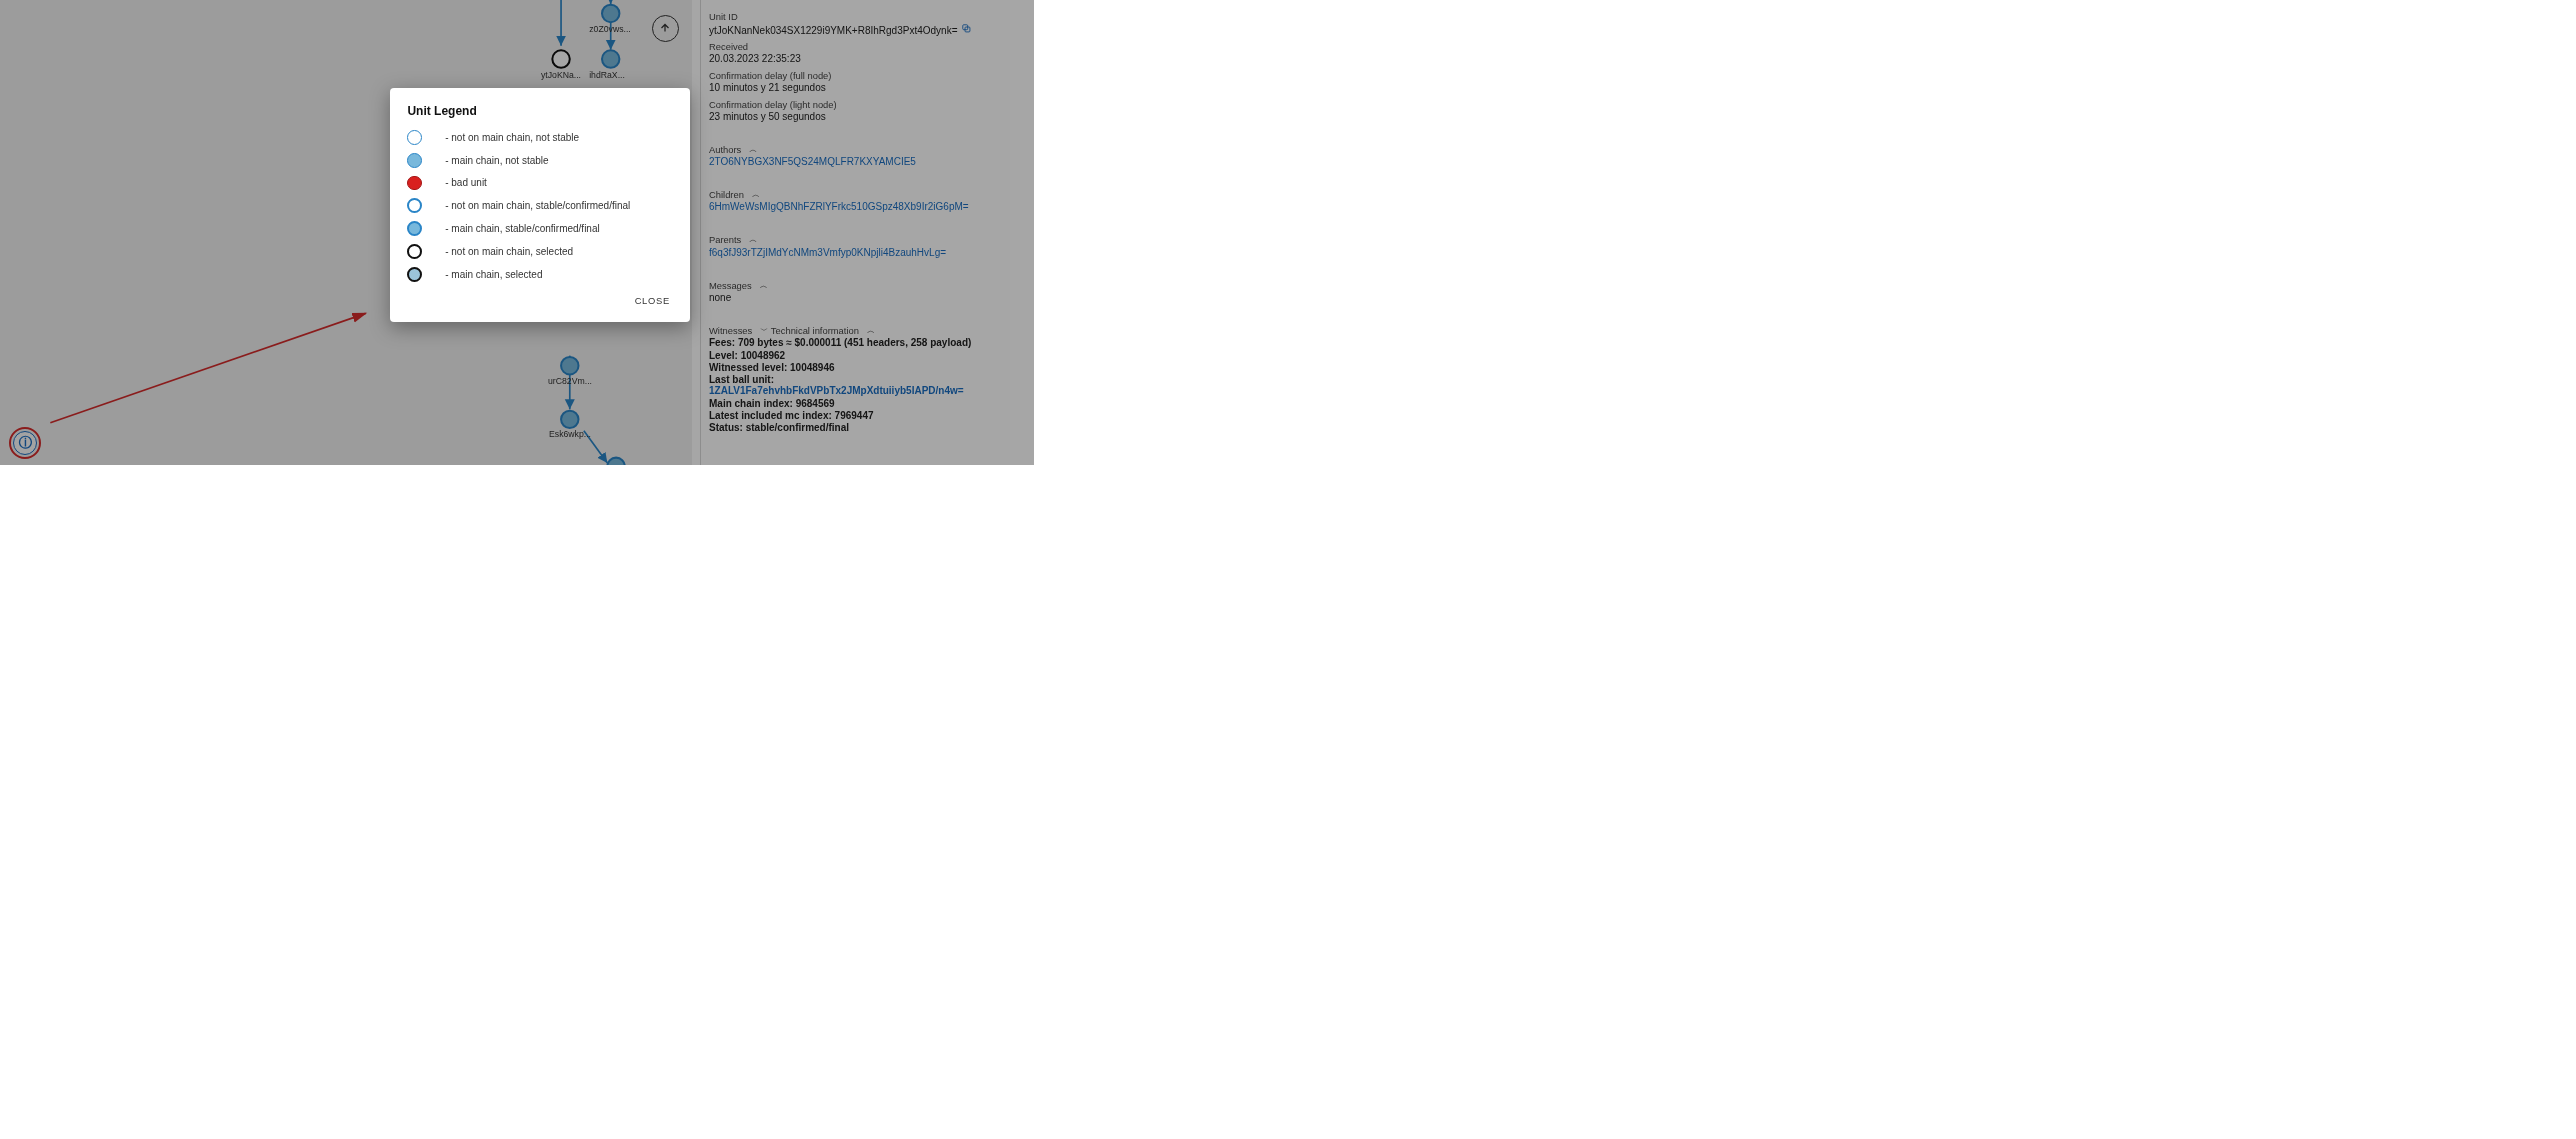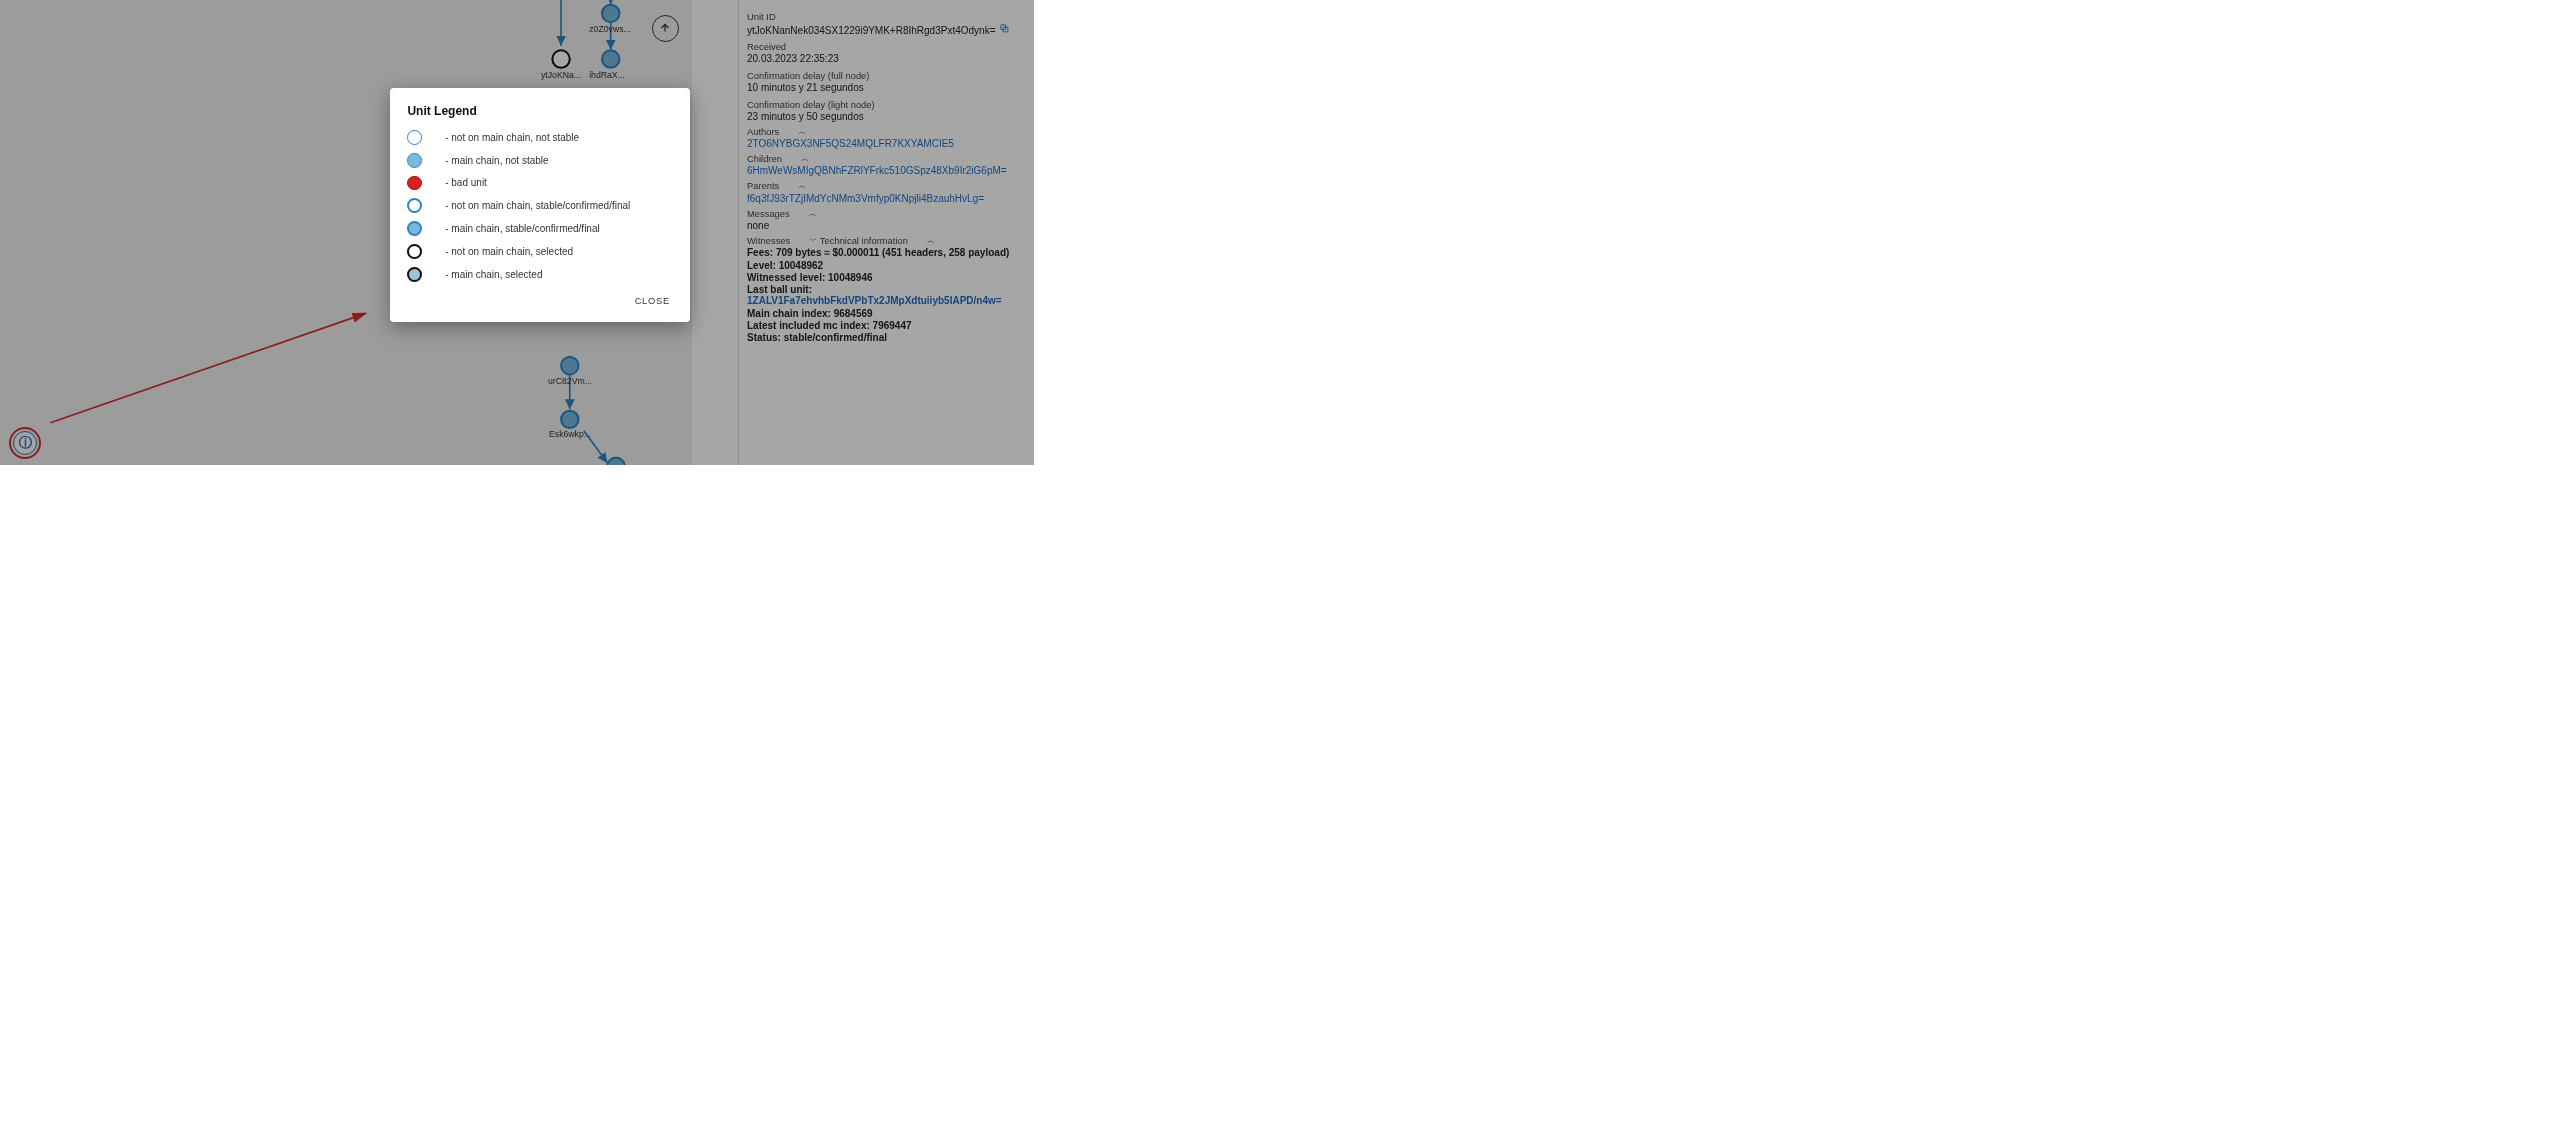--- a/index.html
+++ b/index.html
@@ -14,33 +14,33 @@
 
   .overlay {
     position: absolute;
     left: 0; top: 0; width: 100%; height: 100%;
     background: rgba(0,0,0,0.35);
     z-index: 5;
   }
 
   .side-panel {
     position: absolute;
-    right: 0; top: 0; width: 296px; height: 100%;
+    right: 0; top: 0; width: 334px; height: 100%;
     background: #ffffff;
     border-left: 0.7px solid #d9d9d9;
     padding: 5.4px 10.7px 5.4px 8px;
     font-size: 9.4px;
     color: #222;
     overflow-y: auto;
     z-index: 3;
   }
   .side-panel .label { color: #444; font-size: 9.4px; margin-top: 5.4px; }
   .side-panel .value { color: #222; font-size: 10px; margin-top: 1.3px; }
   .side-panel .link  { color: #1b6ec2; cursor: pointer; }
-  .side-panel .section-head { display: inline-flex; gap: 19px; margin-top: 4px; cursor: pointer; color: #444; font-size:9.4px; }
+  .side-panel .section-head { display: inline-flex; gap: 8px; margin-top: 22px; cursor: pointer; color: #444; font-size:9.4px; }
   .side-panel .section-head .chev { font-size: 8px; }
   .unit-id-row { display: flex; align-items: center; gap: 4px; margin-top: 1.3px; }
   .copy-icon svg { width:10.7px; height:10.7px; stroke:#1b6ec2; fill:none; stroke-width:2; }
 
   
   .dag { position: absolute; left: 0; top: 0; width: 100%; height: 100%; z-index:2; }
   .dag svg { width:100%; height:100%; }
   .node-label { position:absolute; font-size:8.7px; color:#333; text-align:center; transform:translateX(-50%); }
   .dag-node { stroke-width:3; }
 

